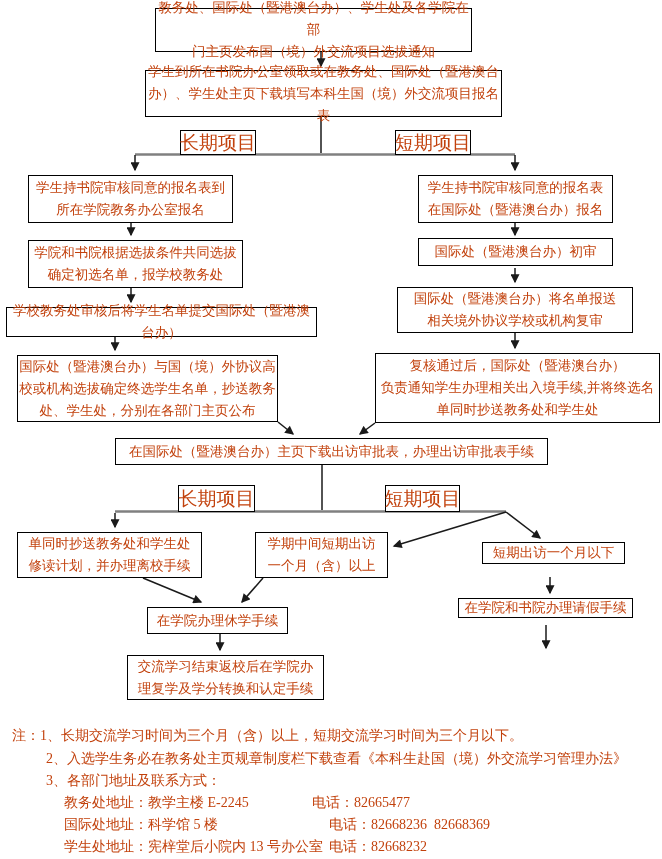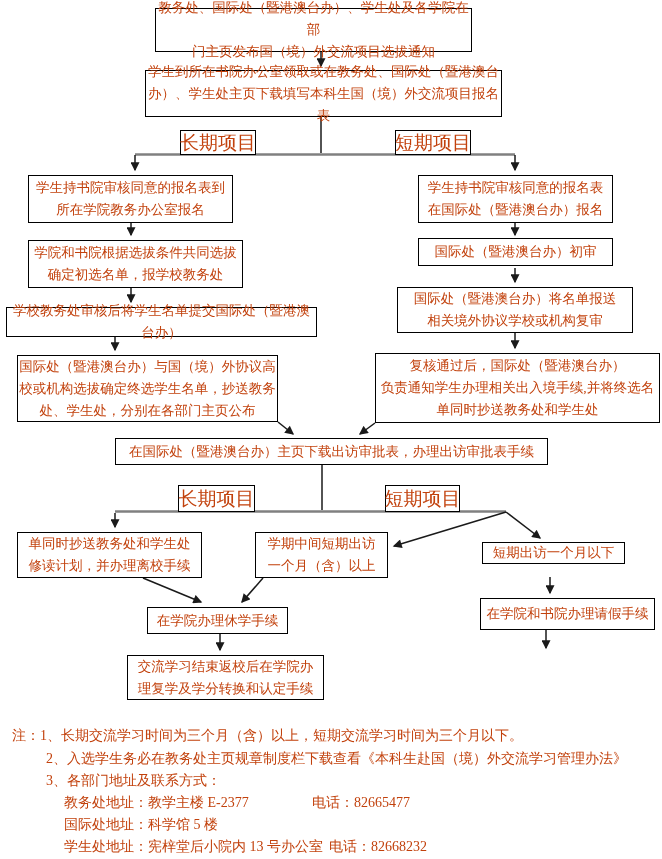--- a/index.html
+++ b/index.html
@@ -91,30 +91,31 @@
   <div class="lbox" style="left:178px;top:485px;width:77px;height:27px">长期项目</div>
   <div class="lbox" style="left:385px;top:485px;width:75px;height:27px">短期项目</div>
 
   <div class="fbox" style="left:17px;top:532px;width:185px;height:46px">单同时抄送教务处和学生处
 修读计划，并办理离校手续</div>
   <div class="fbox" style="left:255px;top:532px;width:133px;height:46px">学期中间短期出访
 一个月（含）以上</div>
   <div class="fbox" style="left:482px;top:542px;width:143px;height:22px">短期出访一个月以下</div>
 
   <div class="fbox" style="left:147px;top:607px;width:141px;height:27px">在学院办理休学手续</div>
-  <div class="fbox" style="left:480px;top:598px;width:175px;height:32px">在学院和书院办理请假手续</div>
+  <div class="fbox" style="left:458px;top:598px;width:175px;height:20px">在学院和书院办理请假手续</div>
 
   <div class="fbox" style="left:127px;top:655px;width:197px;height:45px">交流学习结束返校后在学院办
 理复学及学分转换和认定手续</div>
 
   <div class="note" style="left:12px;top:726px">注：1、长期交流学习时间为三个月（含）以上，短期交流学习时间为三个月以下。</div>
   <div class="note" style="left:46px;top:749px">2、入选学生务必在教务处主页规章制度栏下载查看《本科生赴国（境）外交流学习管理办法》</div>
   <div class="note" style="left:46px;top:771px">3、各部门地址及联系方式：</div>
 
-  <div class="note" style="left:64px;top:793px">教务处地址：教学主楼 E-2377</div>
+  <div class="note" style="left:64px;top:793px">教务处地址：教学主楼 E-2245</div>
   <div class="note" style="left:312px;top:793px">电话：82665477</div>
 
   <div class="note" style="left:64px;top:815px">国际处地址：科学馆 5 楼</div>
+  <div class="note" style="left:329px;top:815px">电话：82668236  82668369</div>
 
   <div class="note" style="left:64px;top:837px">学生处地址：宪梓堂后小院内 13 号办公室</div>
   <div class="note" style="left:329px;top:837px">电话：82668232</div>
 
 </div>
 
 </body></html>

